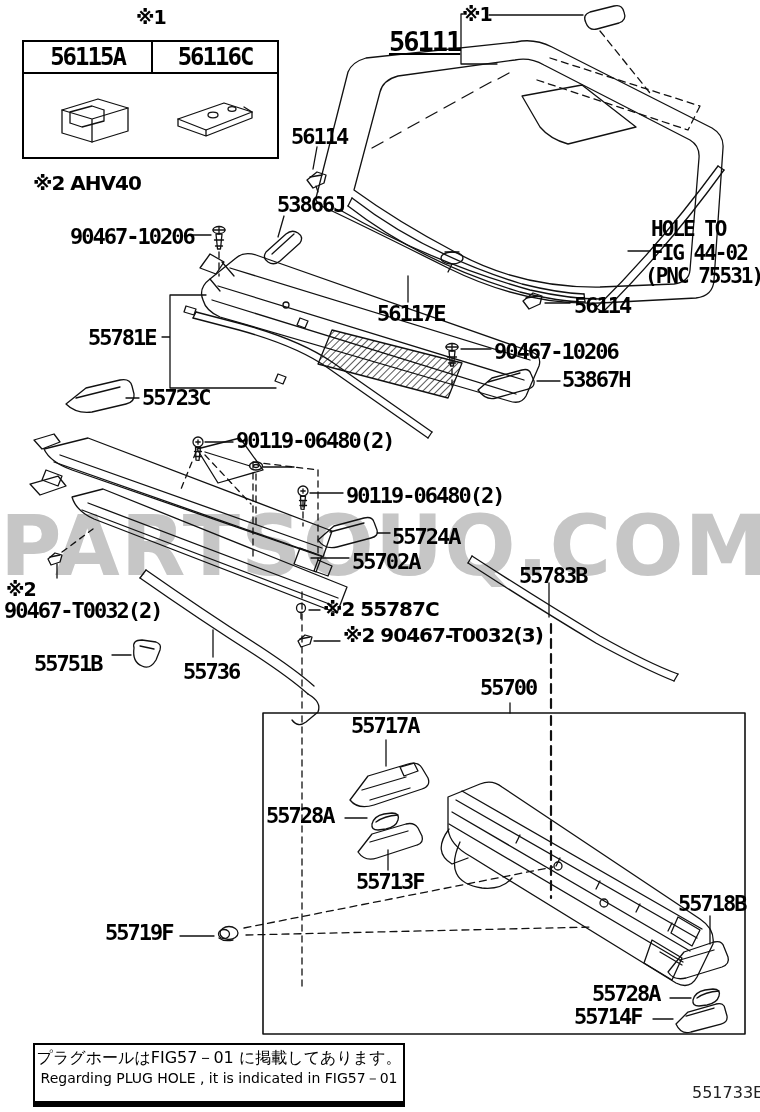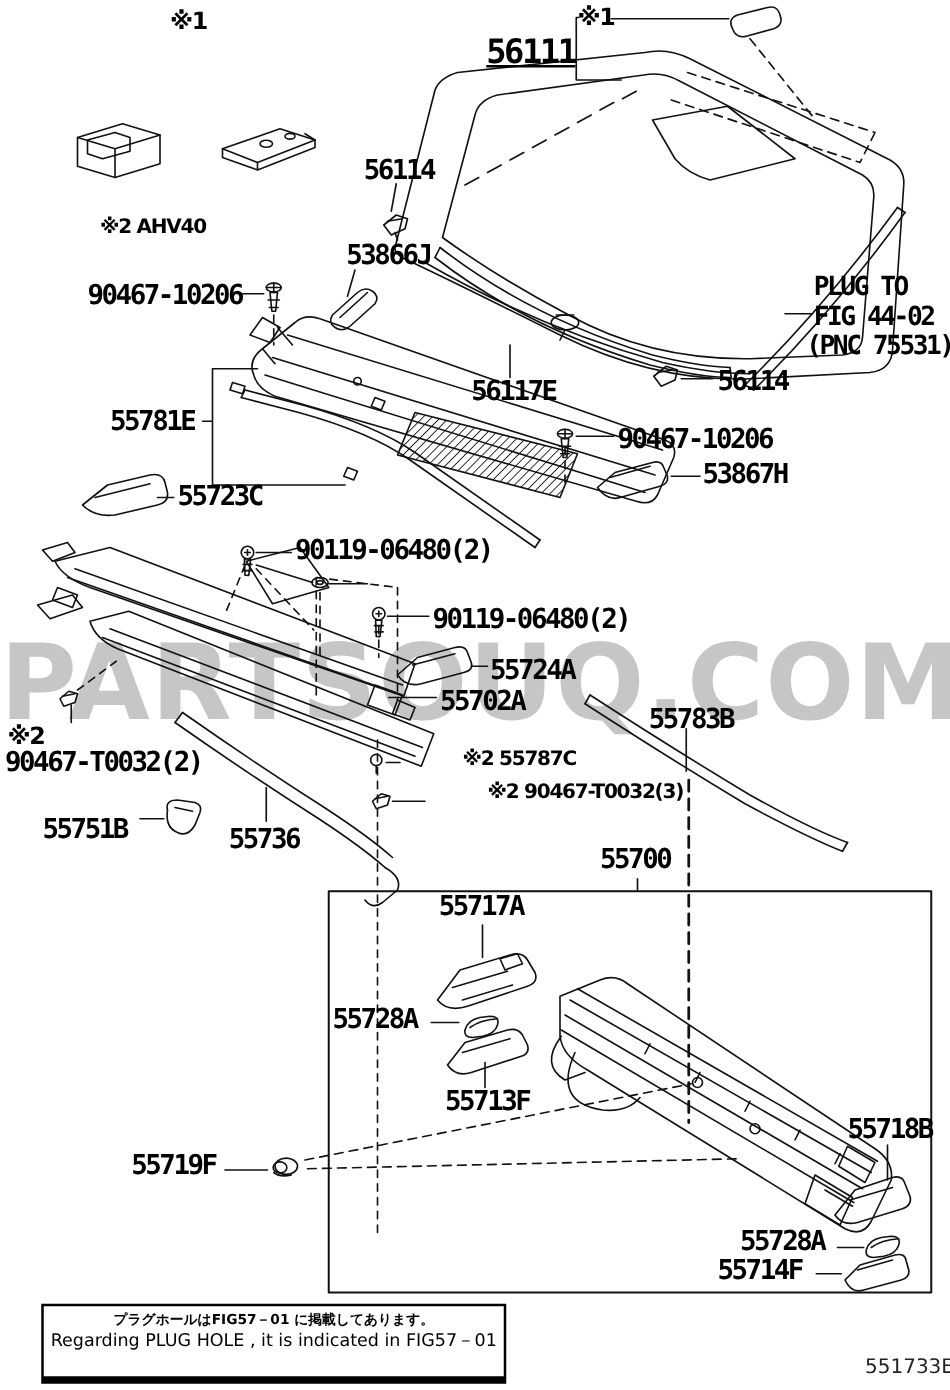--- a/index.html
+++ b/index.html
@@ -7,36 +7,36 @@
          font-family:"DejaVu Sans Mono", monospace;}
   #watermark{position:absolute;left:0;top:504px;width:760px;text-align:center;
     font-family:"DejaVu Sans", sans-serif;font-weight:bold;font-size:84px;line-height:1;
     color:#c6c6c6;letter-spacing:1px;white-space:nowrap;z-index:1;}
   svg.art{position:absolute;left:0;top:0;z-index:2;}
   #callouts{position:absolute;left:0;top:0;width:760px;height:1112px;z-index:3;pointer-events:none;}
   .callout{position:absolute;color:#000;font-weight:bold;font-size:22px;line-height:1;
     letter-spacing:-2px;white-space:nowrap;font-family:"DejaVu Sans Mono", monospace;}
   .callout.big{font-size:27px;letter-spacing:-2px;text-decoration:underline;}
   .callout.sym{font-size:19px;letter-spacing:-1px;font-family:"DejaVu Sans", sans-serif;}
-  .callout.mix{font-family:"DejaVu Sans", sans-serif;font-size:16px;letter-spacing:-1px;margin-left:47px;}
+  .callout.mix{font-family:"DejaVu Sans", sans-serif;font-size:20px;letter-spacing:-1px;}
   .callout.ref{font-size:21px;}
   .callout.doc{font-size:16px;font-weight:normal;letter-spacing:0;
     font-family:"DejaVu Sans", sans-serif;color:#222;}
   
   #variant-table{position:absolute;left:22px;top:40px;width:253px;height:115px;
     border:2px solid #000;z-index:3;background:transparent;}
   #variant-table .hdr{position:absolute;top:0;height:30px;border-bottom:2px solid #000;
     text-align:center;font-weight:bold;font-size:24px;letter-spacing:-2px;line-height:30px;}
   #variant-table .c1{left:0;width:127px;border-right:2px solid #000;}
   #variant-table .c2{left:129px;width:124px;}
   
   #plug-note{position:absolute;left:33px;top:1043px;width:368px;height:56px;
     border:2px solid #000;border-bottom:6px solid #000;z-index:3;text-align:center;
     font-family:"DejaVu Sans", sans-serif;}
-  #plug-note .jp{font-size:11px;font-weight:bold;margin-top:3px;letter-spacing:0;}
+  #plug-note .jp{font-size:16px;font-weight:normal;margin-top:3px;letter-spacing:0;}
   #plug-note .en{font-size:14px;margin-top:1px;letter-spacing:0;}
   #plug-note .rf{font-size:20px;font-weight:bold;margin-top:0px;
     font-family:"DejaVu Sans Mono", monospace;letter-spacing:-1px;}
 </style>
 </head>
 <body>
 
 <div id="stage">
 
   <div id="watermark">PARTSOUQ.COM</div>
@@ -277,28 +277,32 @@
       <path d="M345,818 H367"></path>
       <path d="M388,850 V870"></path>
       <path d="M180,936 H214"></path>
       <path d="M244,928 L553,867 M246,935 L592,927" stroke-dasharray="7 5"></path>
       <path d="M710,916 V944"></path>
       <path d="M670,998 H691"></path>
       <path d="M653,1019 H673"></path>
     </g>
   </svg>
 
+  <div id="variant-table">
+    <div class="hdr c1">56115A</div>
+    <div class="hdr c2">56116C</div>
+  </div>
 
   <div id="callouts">
       <div class="callout big" style="left: 389px; top: 28px;">56111</div>
       <div class="callout sym" style="left: 462px; top: 5px;">※1</div>
       <div class="callout " style="left: 291px; top: 126px;">56114</div>
       <div class="callout " style="left: 253px; top: 194px; margin-left: 24px;">53866J</div>
       <div class="callout " style="left: 70px; top: 226px;">90467-10206</div>
-      <div class="callout ref" style="left: 651px; top: 219px;">PLUG TO</div>
+      <div class="callout ref" style="left: 651px; top: 219px;">HOLE TO</div>
       <div class="callout ref" style="left: 651px; top: 243px;">FIG 44-02</div>
       <div class="callout ref" style="left: 645px; top: 266px;">(PNC 75531)</div>
       <div class="callout " style="left: 377px; top: 303px;">56117E</div>
       <div class="callout " style="left: 574px; top: 295px;">56114</div>
       <div class="callout " style="left: 88px; top: 327px;">55781E</div>
       <div class="callout " style="left: 494px; top: 341px;">90467-10206</div>
       <div class="callout " style="left: 562px; top: 369px;">53867H</div>
       <div class="callout " style="left: 142px; top: 387px;">55723C</div>
       <div class="callout " style="left: 236px; top: 430px;">90119-06480(2)</div>
       <div class="callout " style="left: 346px; top: 485px;">90119-06480(2)</div>

